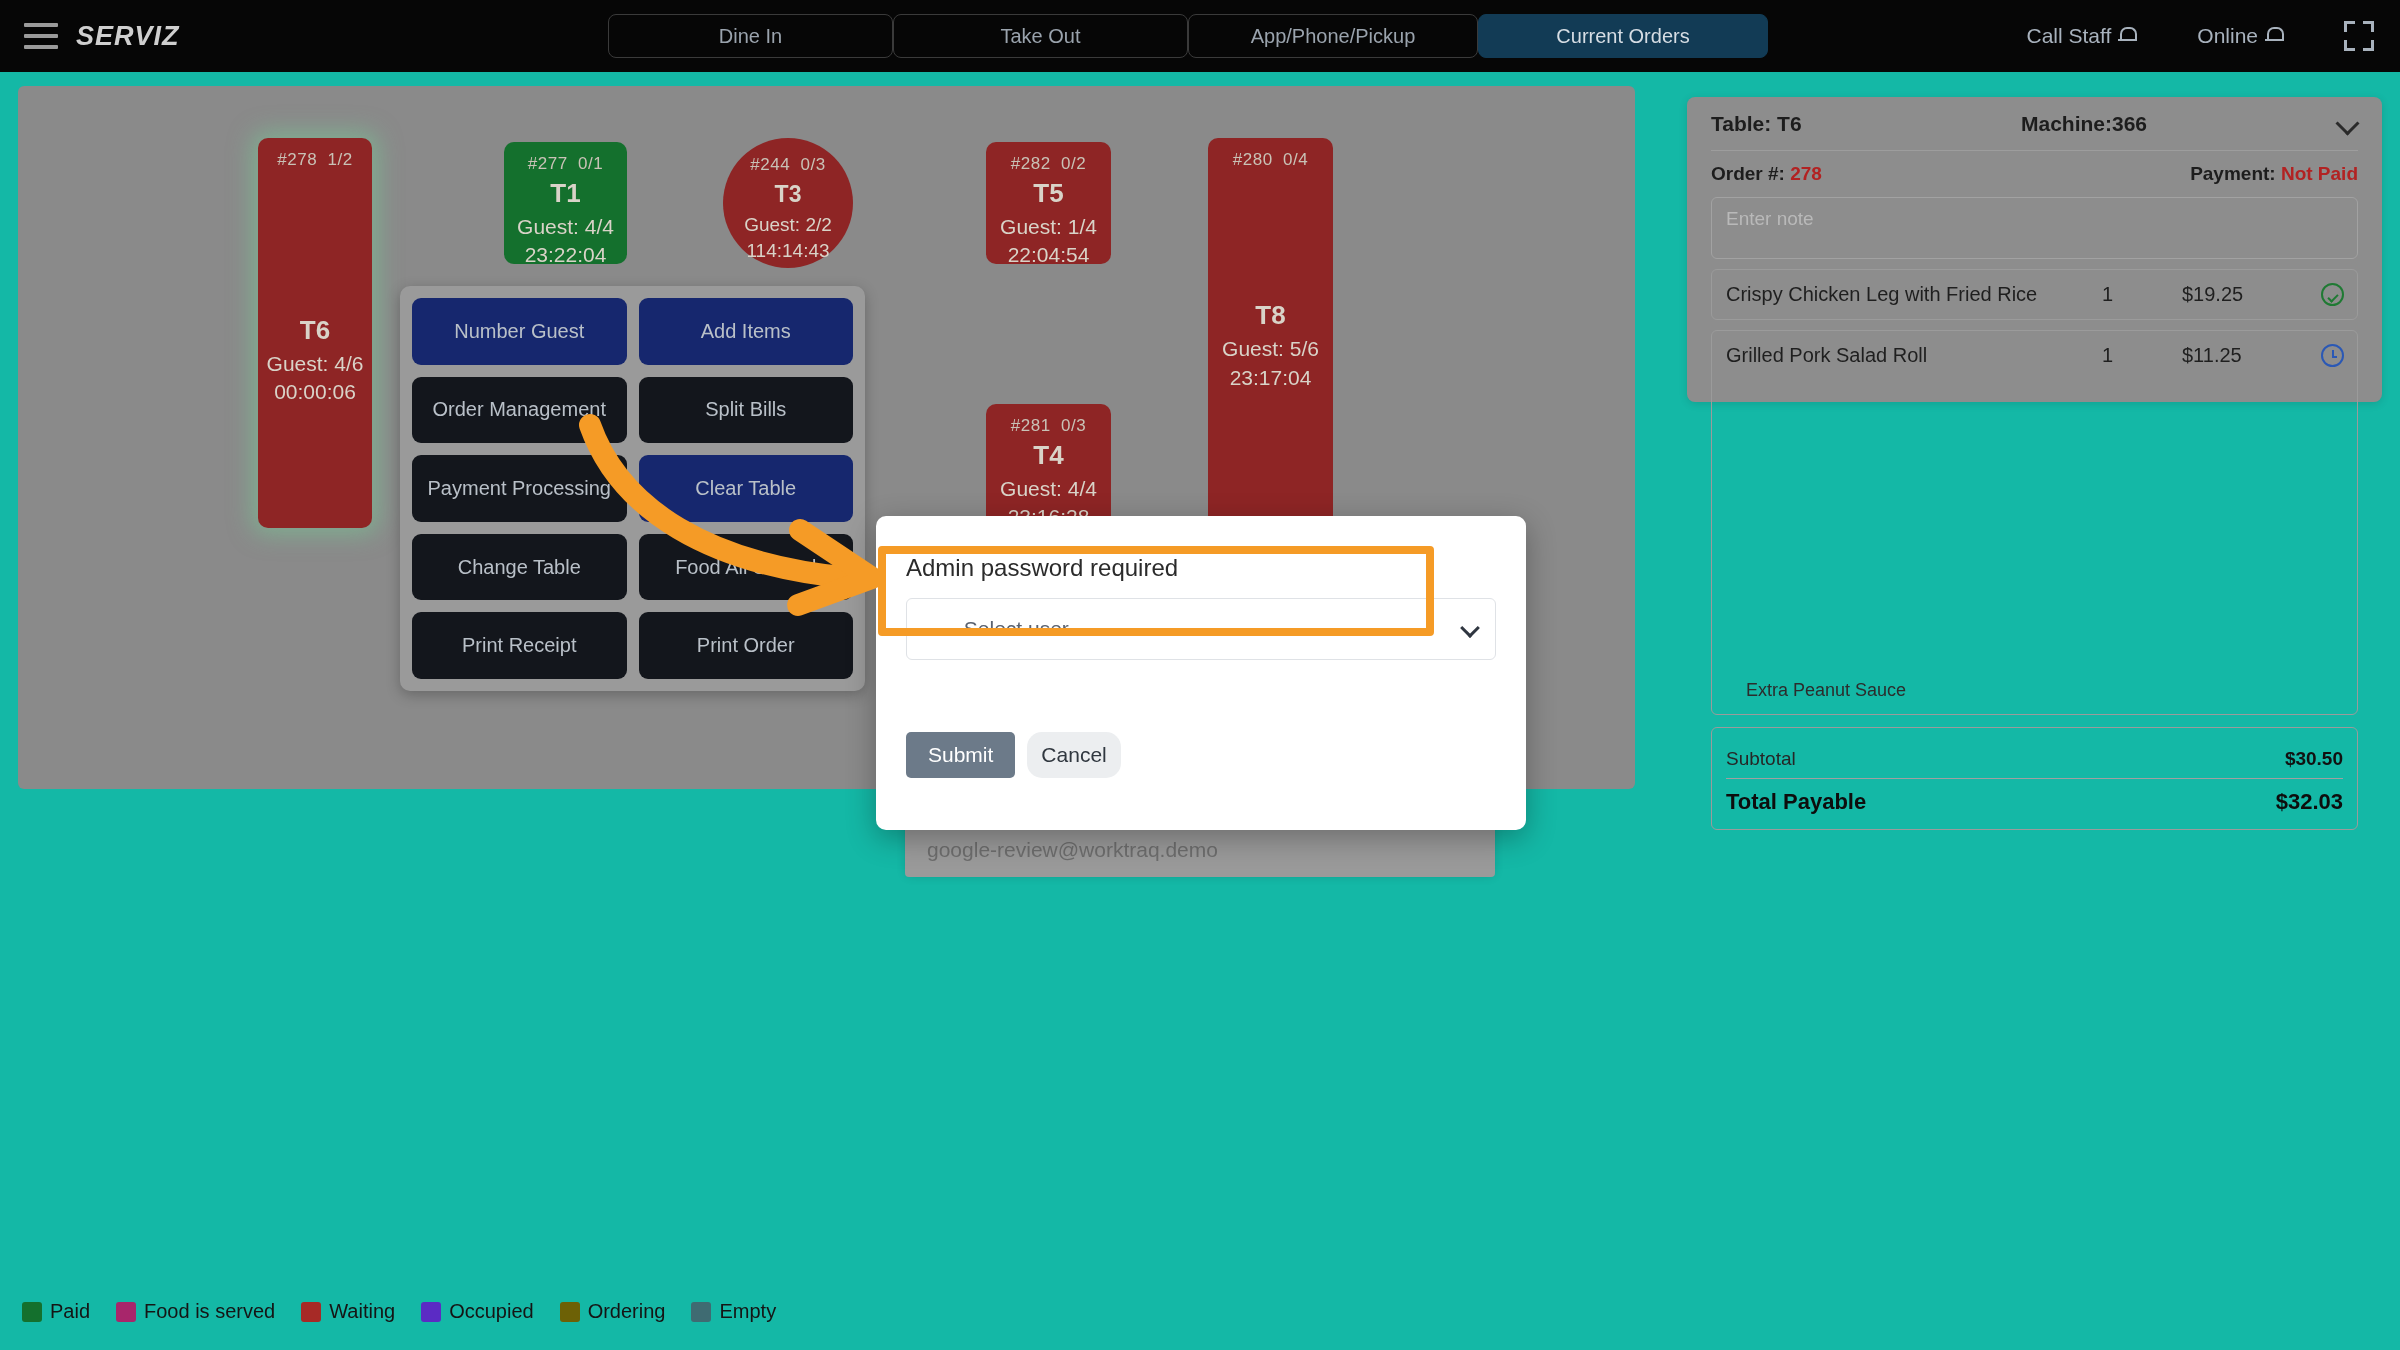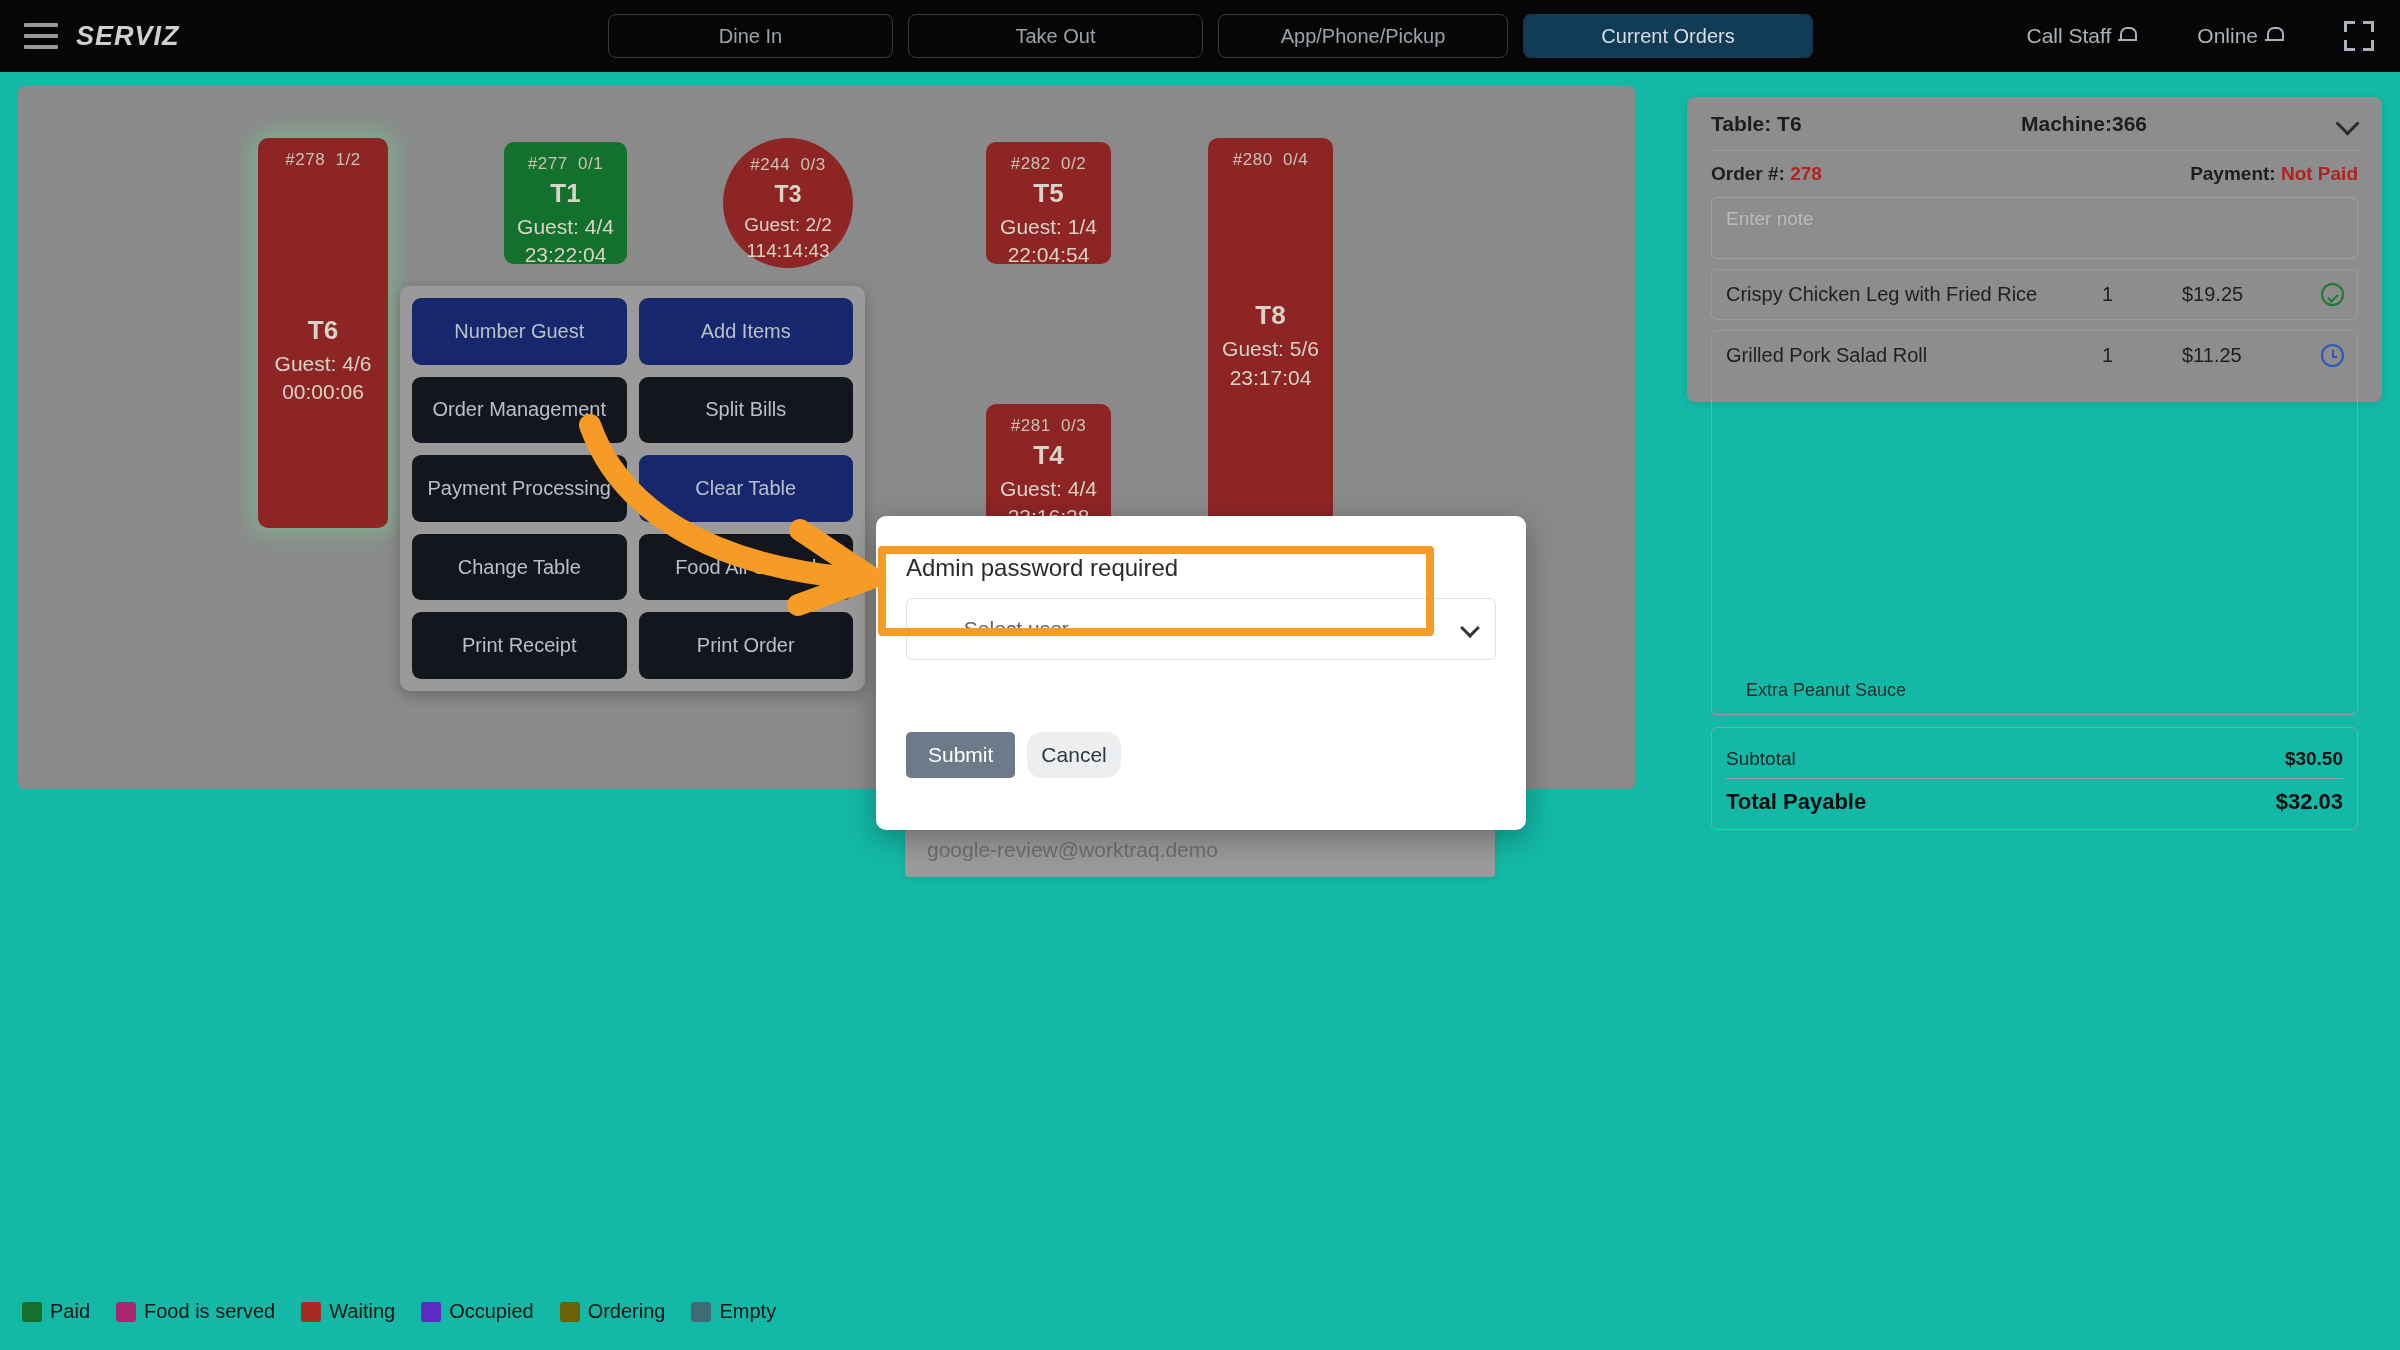--- a/index.html
+++ b/index.html
@@ -19,21 +19,21 @@
   .hamburger {
     width: 34px; height: 26px; margin-left: 24px; margin-right: 18px;
     display: flex; flex-direction: column; justify-content: space-between; cursor: pointer;
   }
   .hamburger span { display: block; height: 4px; background: #9a9a9a; border-radius: 1px; }
   .brand {
     font-style: italic; font-weight: bold; font-size: 27px; letter-spacing: 1px;
     color: #cfcfcf;
   }
   .seg-wrap {
-    position: absolute; left: 608px; top: 14px; display: flex; gap: 15px; align-items: center;
+    position: absolute; left: 608px; top: 14px; display: flex; align-items: center;
   }
   .seg {
     height: 44px; border: 1px solid #3a3a3a; border-radius: 8px;
     color: #9aa3ad; font-size: 20px; display: flex; align-items: center; justify-content: center;
     background: transparent; cursor: pointer; padding: 0 20px;
   }
   .seg.w1 { width: 285px; }
   .seg.w2 { width: 295px; }
   .seg.w3 { width: 290px; }
   .seg.active {
@@ -258,21 +258,21 @@
         <i></i>
           <i></i>
           <i></i>
           <i></i>
       </div>
     </div>
   </div>
 
   <div class="floor">
 
-    <div class="table-card t-red t-selected" style="left:240px;top:52px;width:130px;height:390px;gap:27px;">
+    <div class="table-card t-red t-selected" style="left:240px;top:52px;width:114px;height:390px;gap:27px;">
       <div class="hdr"><span>#278</span>&nbsp;&nbsp;<span>1/2</span></div>
       <div class="body">
         <div class="tname">T6</div>
         <div class="sub">Guest: 4/6</div>
         <div class="sub">00:00:06</div>
       </div>
     </div>
 
     <div class="table-card t-green" style="left:486px;top:56px;width:123px;height:122px;">
       <div class="hdr"><span>#277</span>&nbsp;&nbsp;<span>0/1</span></div>

